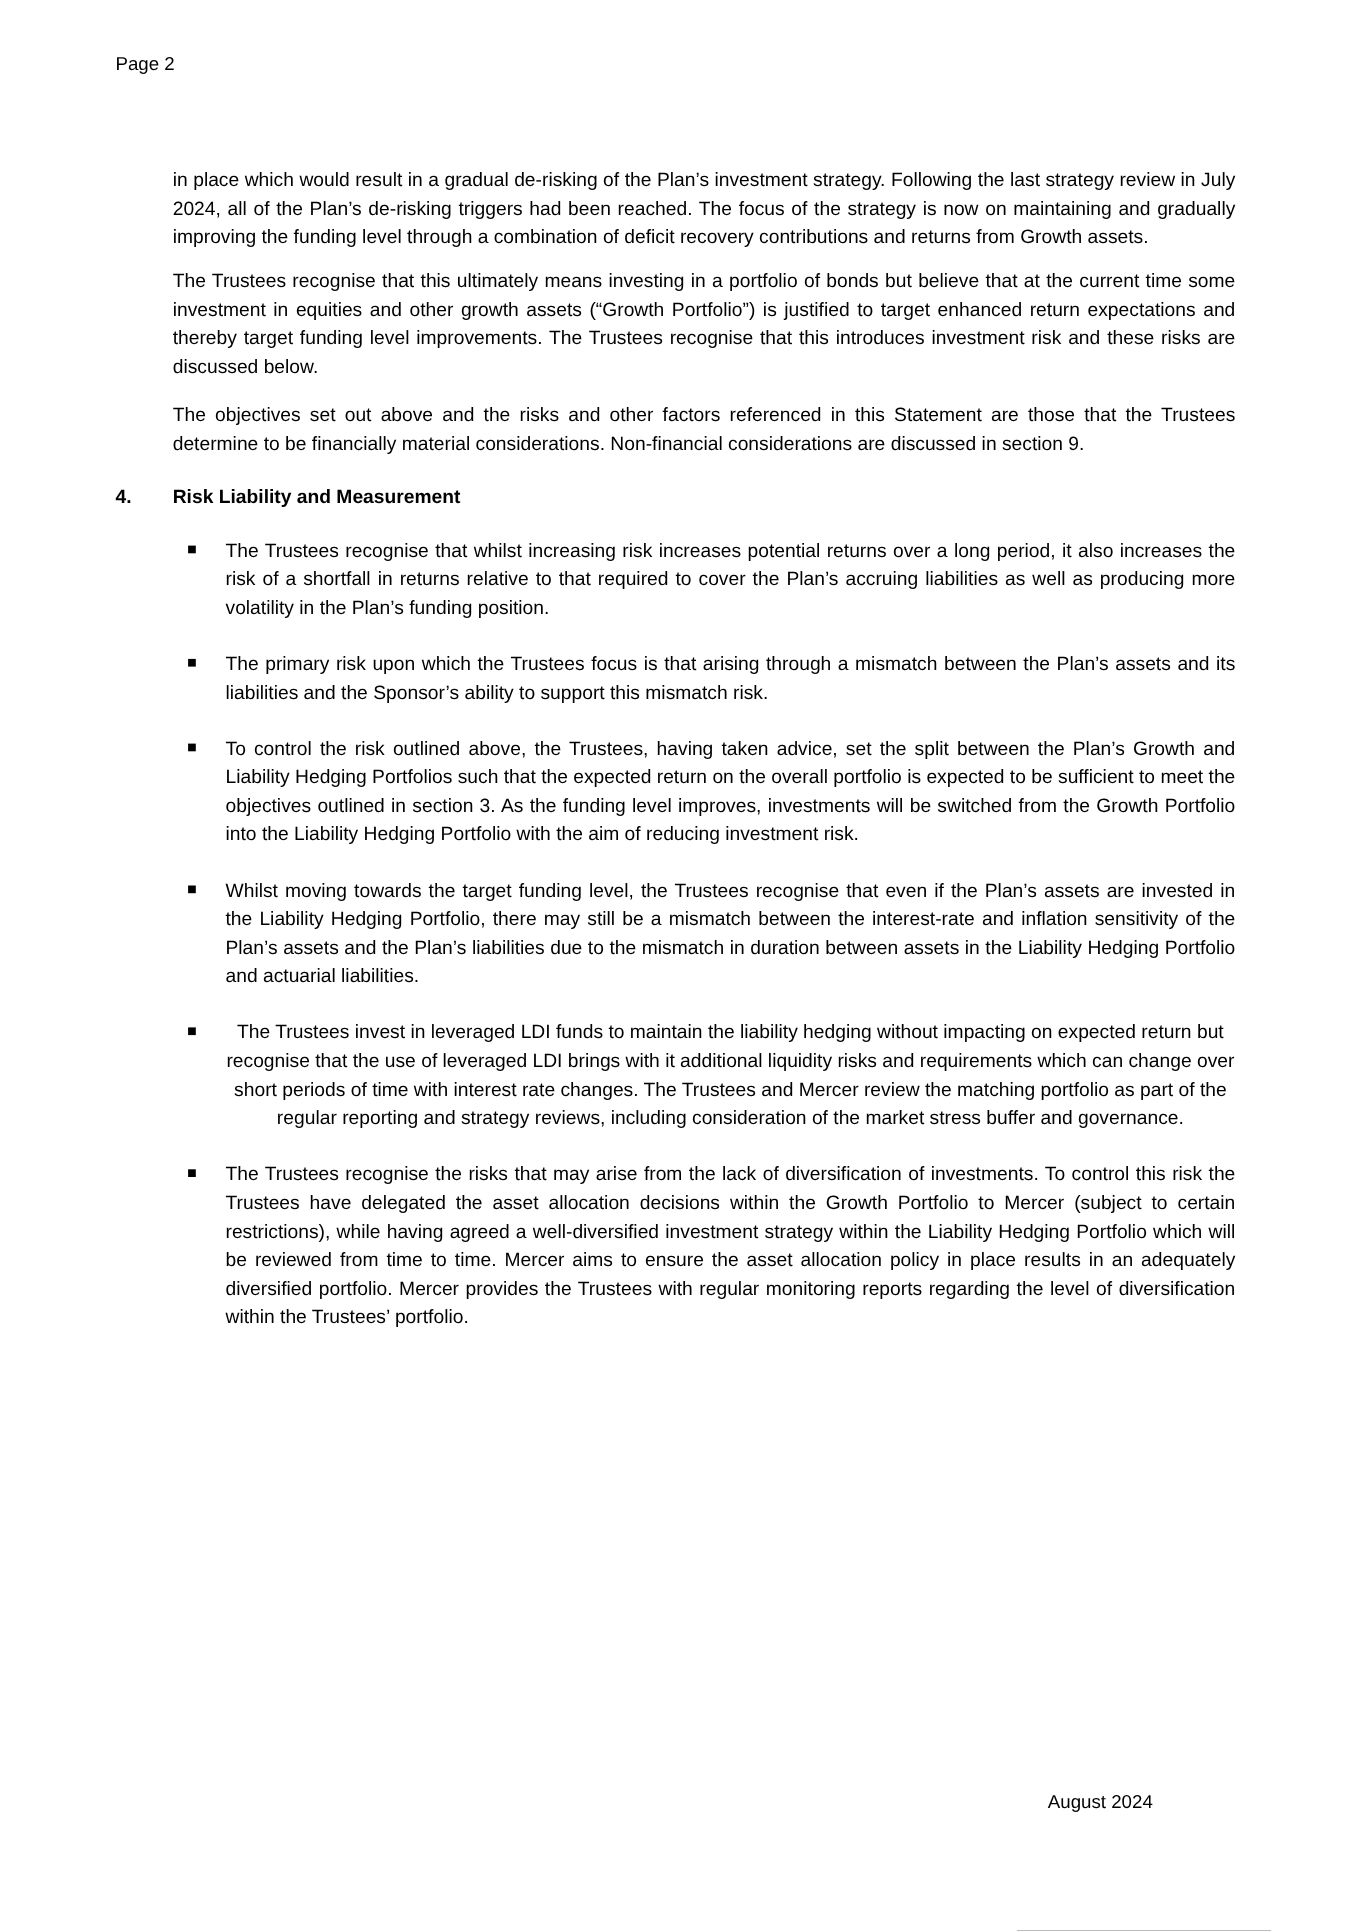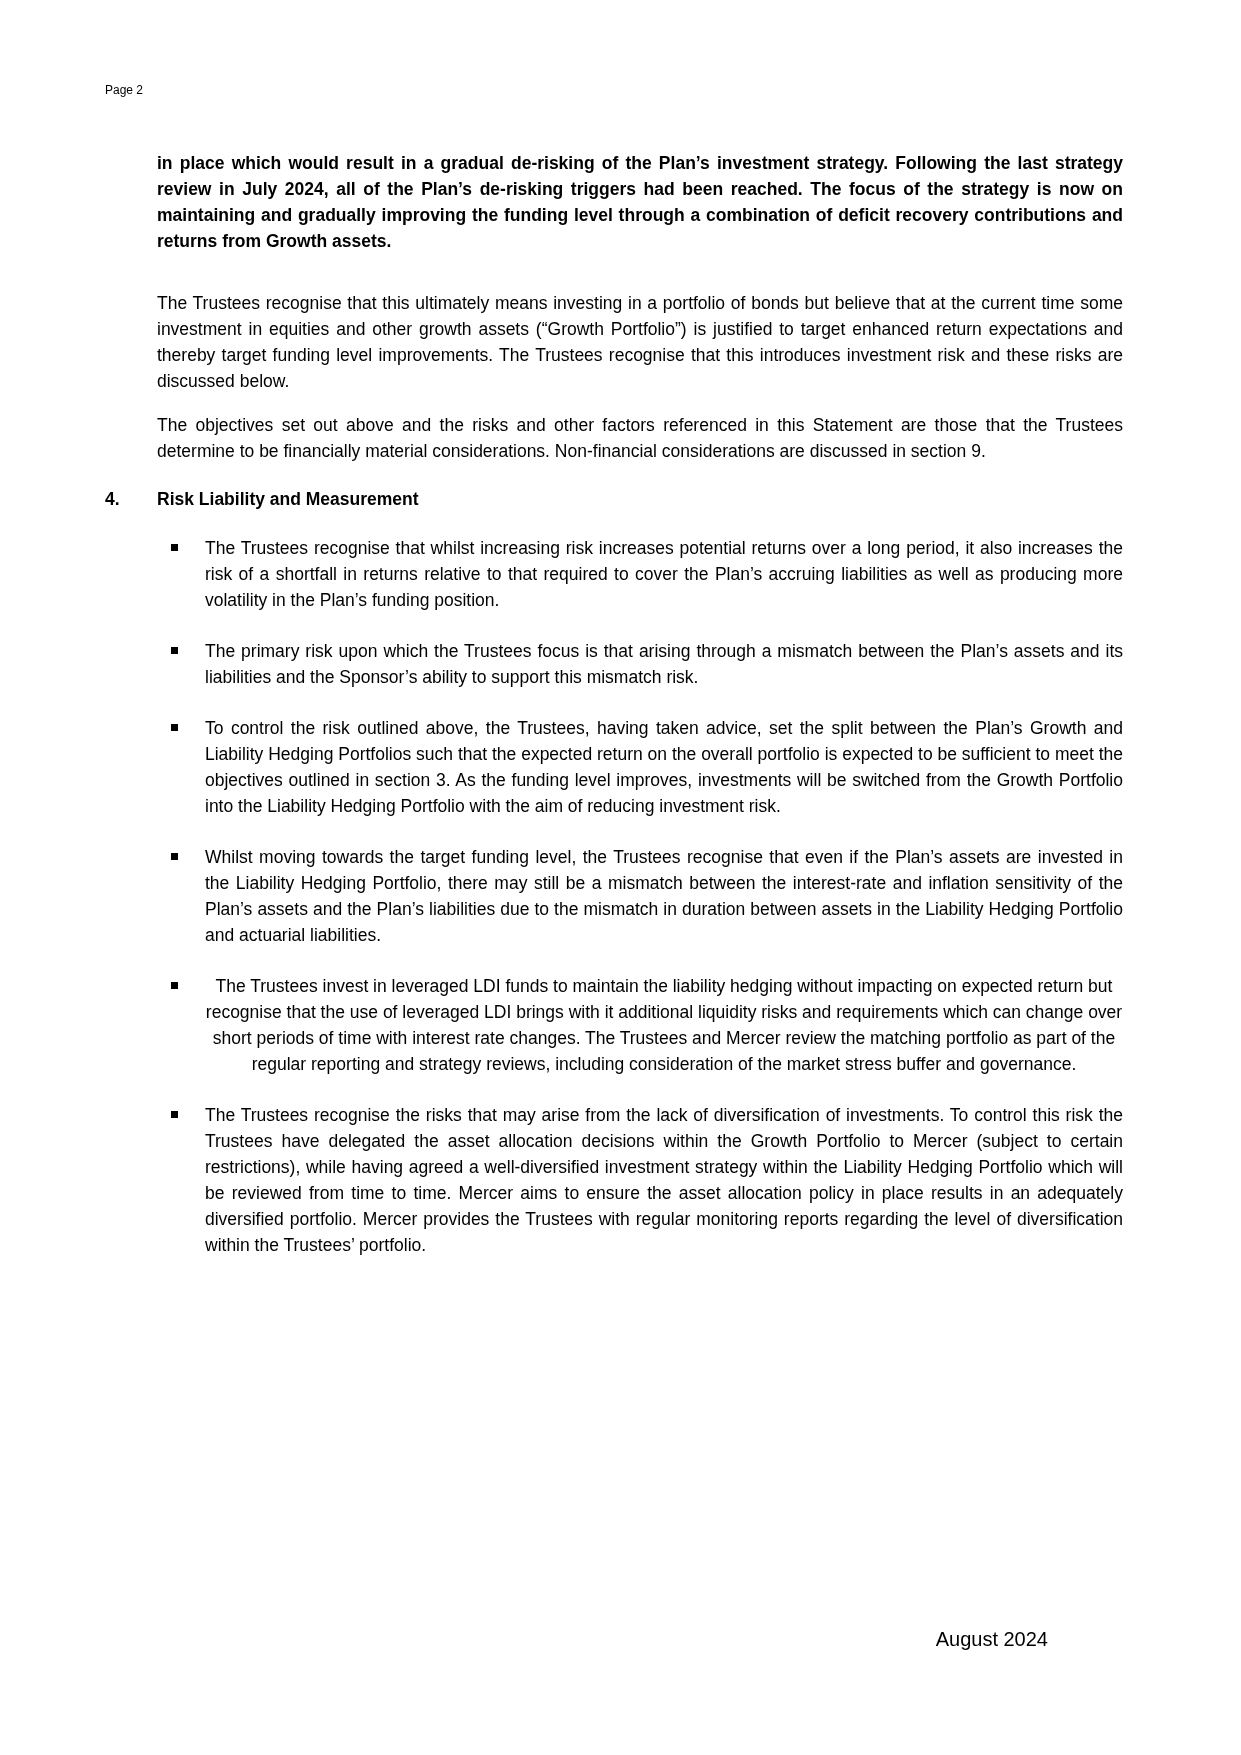--- a/index.html
+++ b/index.html
@@ -8,37 +8,37 @@
     width:1241px;
     height:1755px;
     background:#ffffff;
     font-family:"Liberation Sans", sans-serif;
     color:#000000;
     overflow:hidden;
   }
   .page-number {
     position:absolute;
     left:105px;
-    top:79px;
-    font-size:12px;
+    top:48px;
+    font-size:17px;
     line-height:22px;
   }
   .content {
     position:absolute;
     left:157px;
     top:150px;
     width:966px;
     font-size:17.5px;
     line-height:26px;
   }
   .content p {
     margin:0 0 18px 0;
     text-align:justify;
   }
-  .content p.para-lead { margin-bottom:36px;font-weight:bold; }
+  .content p.para-lead { margin-bottom:14px; }
   .content p.para-last { margin-bottom:0; }
   .section-heading {
     position:relative;
     margin:22px 0 23px 0;
     font-weight:bold;
     font-size:17.5px;
     line-height:26px;
   }
   .section-heading .sec-num {
     position:absolute;
@@ -63,21 +63,21 @@
     left:14px;
     top:9px;
     width:7px;
     height:7px;
     background:#000;
   }
   .footer-date {
     position:absolute;
     top:1628px;
     right:193px;
-    font-size:20px;
+    font-size:17px;
     line-height:22px;
   }
 </style>
 </head>
 <body>
 
 <div class="page">
 
   <div class="page-number">Page 2</div>
 

